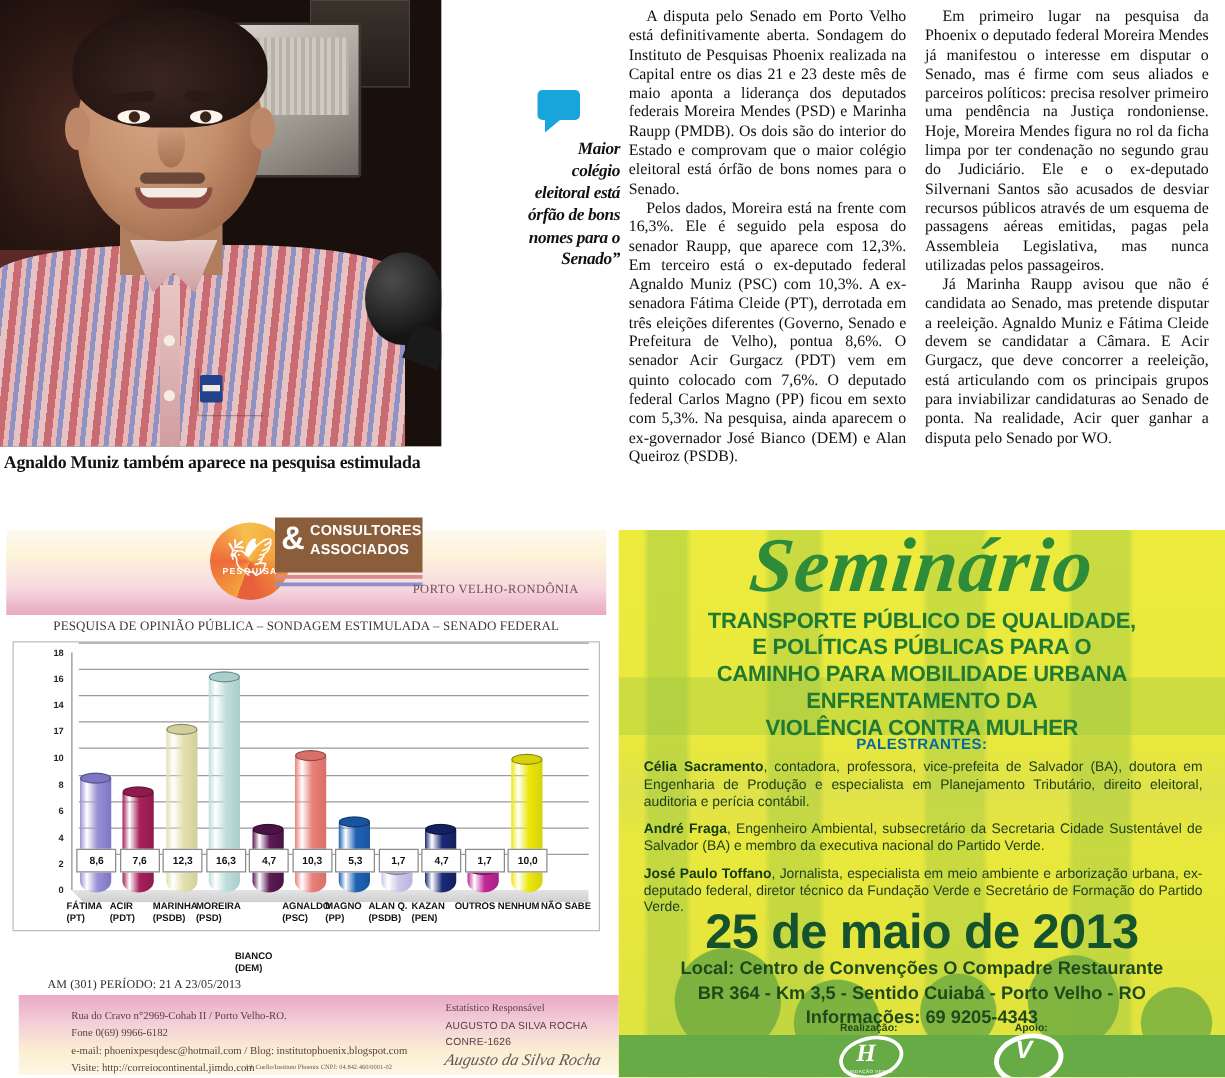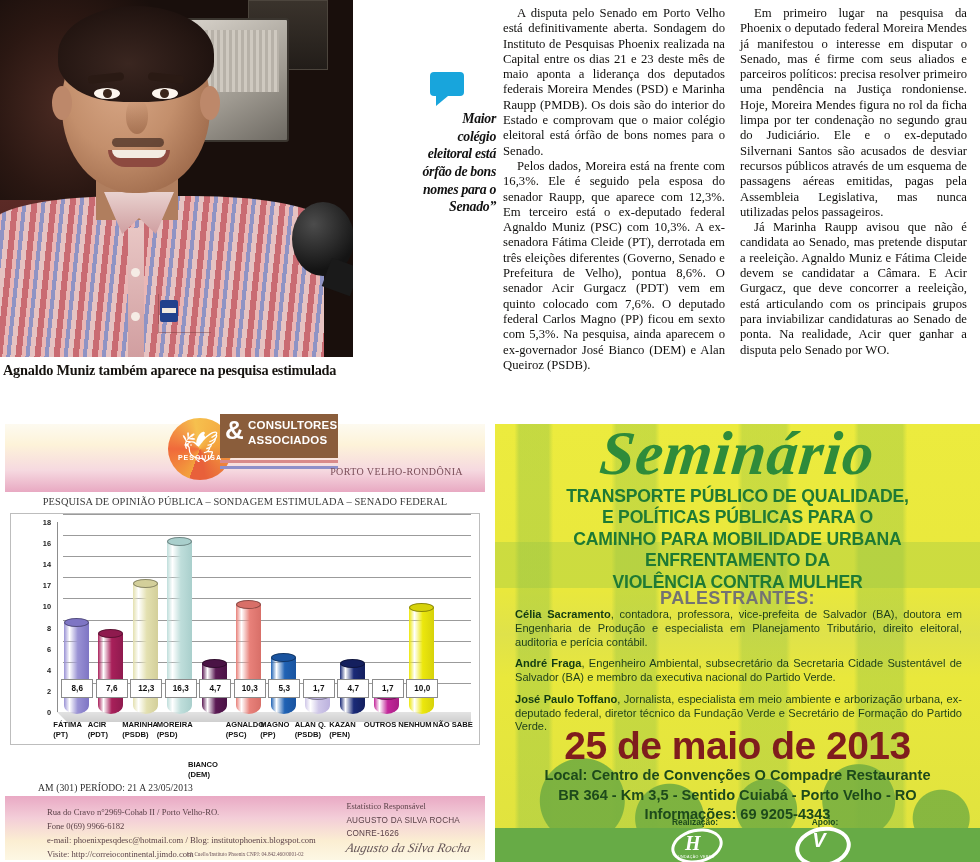--- a/index.html
+++ b/index.html
@@ -140,21 +140,21 @@
   .barbody{position:absolute;left:0;bottom:0;width:25px;border-radius:0 0 50% 50%/0 0 9px 9px;}
   .bartop{position:absolute;left:0;width:25px;height:9px;border-radius:50%;}
   .barval{position:absolute;left:-2.5px;bottom:16px;width:30px;height:17px;background:#fff;
     border:1px solid #8b8b8b;font-family:"Liberation Sans",sans-serif;font-size:8.2px;font-weight:bold;
     color:#111;display:flex;align-items:center;justify-content:center;}
   .xlabels{position:absolute;left:40px;top:206px;width:426px;height:34px;}
   .xlab{position:absolute;width:46px;text-align:left;
     font-family:"Liberation Sans",sans-serif;font-size:7.6px;font-weight:bold;color:#111;line-height:1.35;}
 
   .amline{position:absolute;left:38px;top:358px;font-size:9.6px;color:#2b2b2b;letter-spacing:.1px;}
-  .chart-foot{position:absolute;left:5px;top:372px;width:480px;height:64px;
+  .chart-foot{position:absolute;left:15px;top:372px;width:480px;height:64px;
     background:linear-gradient(180deg,#e9a9c4 0%,#f3cdd8 34%,#fbeed2 70%,#fdf7e4 100%);}
   .foot-l{position:absolute;left:42px;top:10px;font-size:8.6px;line-height:1.62;color:#5a4148;}
   .foot-r{position:absolute;right:14px;top:6px;text-align:left;color:#5a4148;}
   .foot-r .fr1{font-size:8.4px;}
   .foot-r .fr2{font-size:8.2px;font-family:"Liberation Sans",sans-serif;letter-spacing:.2px;margin-top:5px;}
   .foot-r .fr3{font-size:8.2px;font-family:"Liberation Sans",sans-serif;letter-spacing:.2px;margin-top:4px;}
   .signature{margin-top:2px;font-family:"Liberation Serif",serif;font-style:italic;font-size:13px;
     color:#4a3a40;transform:skewX(-12deg);opacity:.85;}
   .foot-cnpj{position:absolute;left:0;bottom:3px;width:480px;text-align:center;font-size:5.2px;color:#6b5159;}
 
@@ -180,26 +180,26 @@
         rgba(150,196,70,.00) 85%),
       linear-gradient(180deg,#eceb3e 0%,#e9e83c 38%,#dfe24a 48%,#e9e83c 58%,#dfe23f 100%);
   }
   .poster-band{position:absolute;left:0;top:118px;width:485px;height:46px;background:rgba(150,196,70,.34);}
   .seminario{position:absolute;left:0;top:-6px;width:485px;text-align:center;
     font-family:"Liberation Serif", serif;font-style:italic;font-weight:bold;
     font-size:62px;color:#2e8b3a;letter-spacing:1px;transform:skewX(-6deg);}
   .ptitle{position:absolute;left:14px;top:62px;width:457px;text-align:center;
     font-size:17.6px;font-weight:bold;color:#1f7a34;line-height:1.22;letter-spacing:-0.2px;}
   .palestrantes{position:absolute;left:0;top:164px;width:485px;text-align:center;
-    font-size:18px;font-weight:bold;color:#737373;letter-spacing:.4px;}
+    font-size:12px;font-weight:bold;color:#0369a1;letter-spacing:.4px;}
   .speakers{position:absolute;left:20px;top:184px;width:447px;color:#1b3d1a;}
   .sp{font-size:11.1px;line-height:1.24;text-align:justify;margin-bottom:8px;}
   .sp b{color:#123b12;}
   .bigdate{position:absolute;left:0;top:300px;width:485px;text-align:center;
-    font-size:39px;font-weight:bold;color:#7f1d1d;letter-spacing:-0.5px;}
+    font-size:39px;font-weight:bold;color:#14532d;letter-spacing:-0.5px;}
   .place{position:absolute;left:0;top:342px;width:485px;text-align:center;
     font-size:14.6px;font-weight:bold;color:#1d4a1b;line-height:1.34;}
   .greenfoot{position:absolute;left:0;top:404px;width:485px;height:34px;background:#67ab46;}
   .gf-wrap{position:absolute;left:0;top:393px;width:485px;height:45px;}
   .realiz{position:absolute;left:140px;top:0px;width:120px;text-align:center;
     font-size:8.4px;font-weight:bold;color:#1d4a1b;}
   .apoio{position:absolute;left:270px;top:0px;width:120px;text-align:center;
     font-size:8.4px;font-weight:bold;color:#1d4a1b;}
   .hlogo{position:absolute;left:176px;top:12px;width:46px;height:30px;}
   .hlogo-e{position:absolute;left:0;top:0;width:46px;height:28px;border:3.5px solid #fff;

